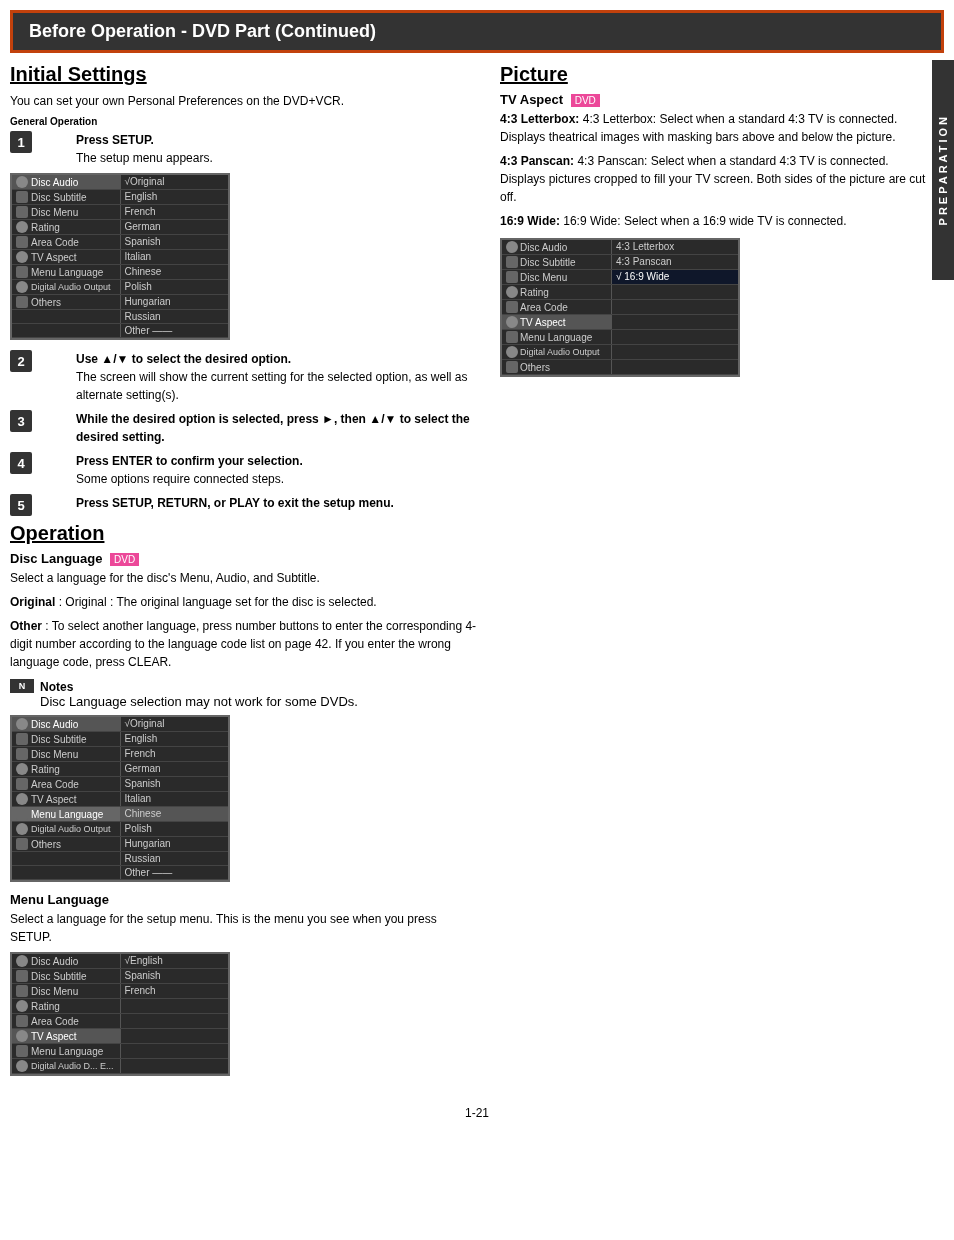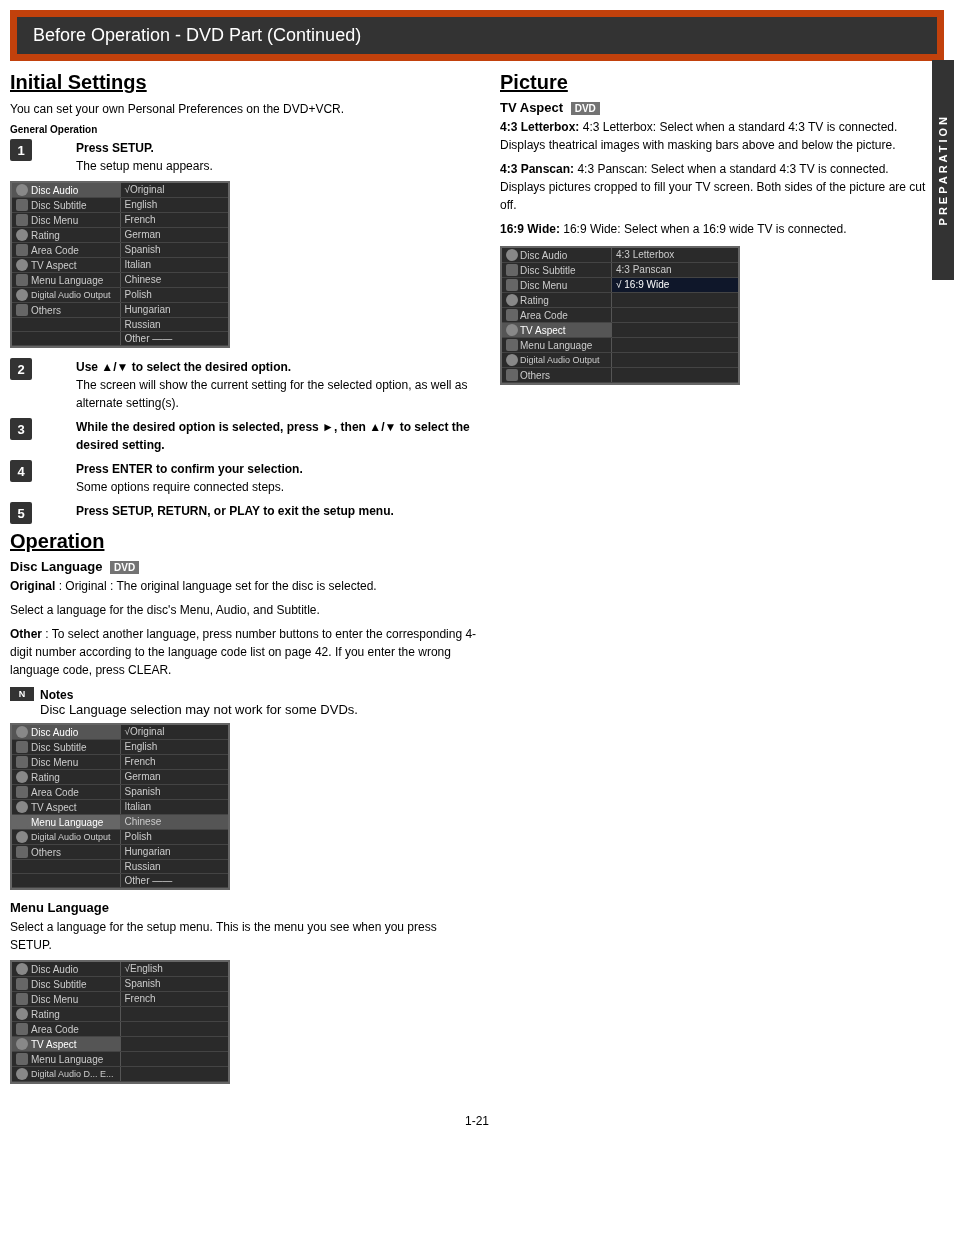--- a/index.html
+++ b/index.html
@@ -11,24 +11,24 @@
       font-size: 13px;
       color: #000;
       position: relative;
     }
 
     
     .page-header {
       background: #333;
       color: #fff;
       font-size: 18px;
-      font-weight: normal;
+      font-weight: bold;
       padding: 8px 16px;
       margin: 10px 10px 0 10px;
-      border: 7px solid #c2410c;
+      border: 3px solid #c2410c;
     }
 
     
     .content-area {
       display: flex;
       padding: 10px 10px 10px 10px;
       gap: 20px;
     }
 
     .left-col {
@@ -83,24 +83,24 @@
     }
 
     p {
       font-size: 12px;
       line-height: 1.5;
       margin-bottom: 6px;
     }
 
     .dvd-badge {
       display: inline-block;
-      background: #737373;
-      color: #fff;
-      font-size: 10px;
-      font-weight: bold;
+      background: #ec4899;
+      color: #fff;
+      font-size: 10px;
+      font-weight: normal;
       padding: 1px 4px;
       margin-left: 4px;
       vertical-align: middle;
     }
 
     .step-container {
       display: flex;
       align-items: flex-start;
       margin-bottom: 6px;
       gap: 6px;
@@ -361,22 +361,22 @@
         <p><strong>Press SETUP, RETURN, or PLAY to exit the setup menu.</strong></p>
       </div>
     </div>
 
     <h2>Operation</h2>
 
     <h4>
       <span>Disc Language</span>
       <span class="dvd-badge">DVD</span>
     </h4>
+    <p>Select a language for the disc's Menu, Audio, and Subtitle.</p>
     <p><strong>Original</strong> : <span style="display:inline">Original : The original language set for the disc is selected.</span></p>
-    <p>Select a language for the disc's Menu, Audio, and Subtitle.</p>
     <p><strong>Other</strong> : To select another language, press number buttons to enter the corresponding 4-digit number according to the language code list on page 42. If you enter the wrong language code, press CLEAR.</p>
 
     <div class="notes-box">
       <div class="notes-icon">N</div>
       <div>
         <span class="notes-label">Notes</span><br>
         <span>Disc Language selection may not work for some DVDs.</span>
       </div>
     </div>
 

